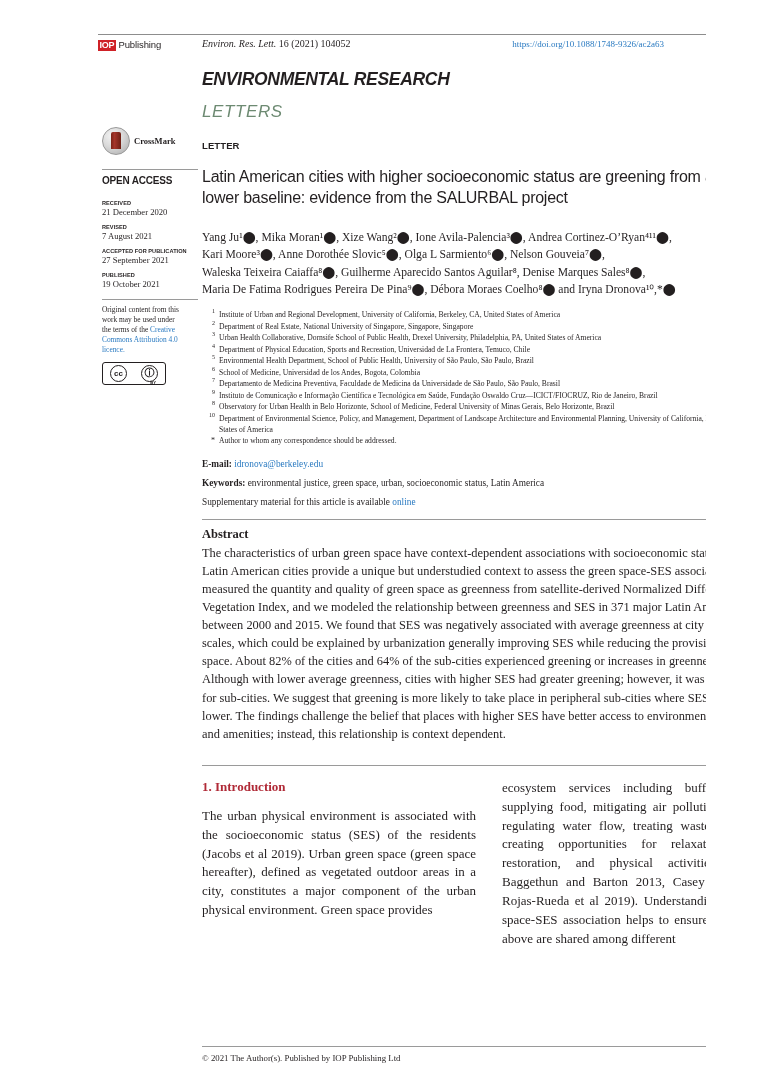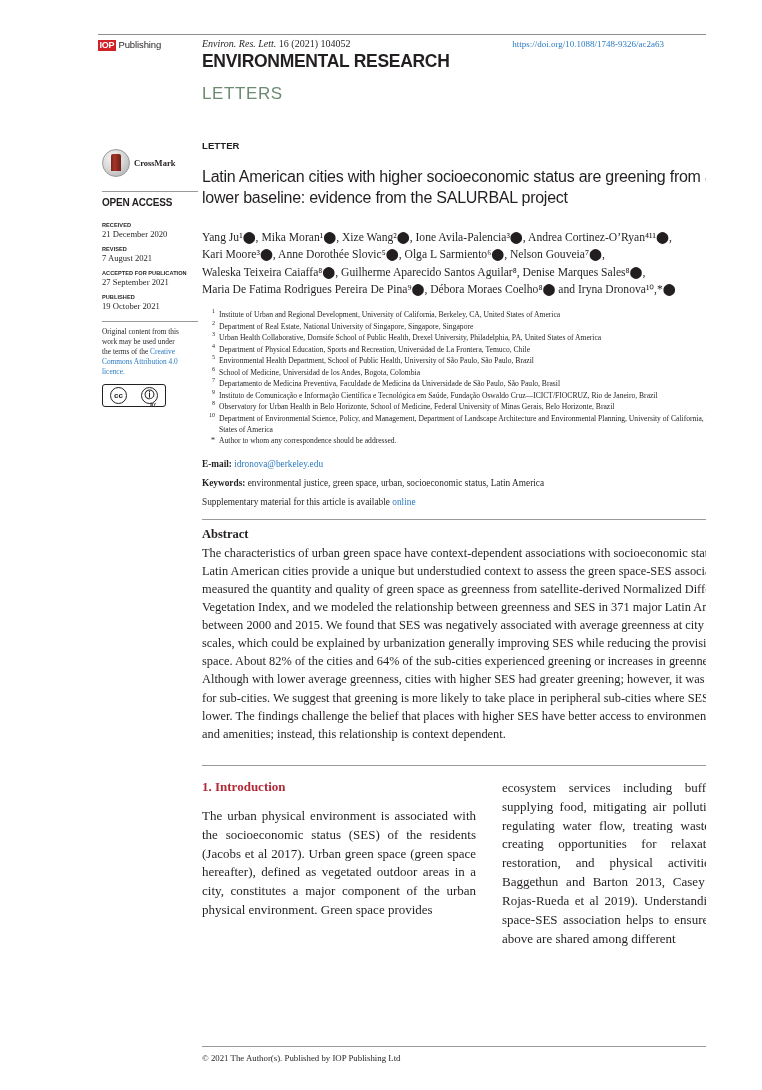--- a/index.html
+++ b/index.html
@@ -72,43 +72,44 @@
     font-size: 9px;
     color: #2a7ac1;
     text-decoration: none;
     white-space: nowrap;
   }
 
   
   .masthead {
     position: absolute;
     left: 146px;
-    top: 52px;
+    top: 70px;
     font-family: "Liberation Sans", sans-serif;
     line-height: 1.08;
+    font-style: italic;
   }
   .masthead .line1 {
     font-size: 17.5px;
     font-weight: bold;
     letter-spacing: -0.3px;
     color: #231f20;
   }
   .masthead .line2 {
     font-size: 17px;
     font-weight: normal;
     letter-spacing: 0.6px;
     color: #6d8a72;
     margin-top: 14px;
   }
 
   
   .sidebar {
     position: absolute;
     left: 46px;
-    top: 149px;
+    top: 127px;
     width: 96px;
   }
   .crossmark {
     display: flex;
     align-items: center;
     gap: 4px;
     margin-bottom: 14px;
   }
   .crossmark-badge {
     width: 26px;
@@ -491,21 +492,21 @@
 
     <div class="abstract-rule"></div>
     <div class="abstract-heading">Abstract</div>
     <p class="abstract-body">The characteristics of urban green space have context-dependent associations with socioeconomic status (SES). Latin American cities provide a unique but understudied context to assess the green space-SES associations. We measured the quantity and quality of green space as greenness from satellite-derived Normalized Difference Vegetation Index, and we modeled the relationship between greenness and SES in 371 major Latin American cities between 2000 and 2015. We found that SES was negatively associated with average greenness at city and sub-city scales, which could be explained by urbanization generally improving SES while reducing the provision of green space. About 82% of the cities and 64% of the sub-cities experienced greening or increases in greenness over time. Although with lower average greenness, cities with higher SES had greater greening; however, it was the opposite for sub-cities. We suggest that greening is more likely to take place in peripheral sub-cities where SES tends to be lower. The findings challenge the belief that places with higher SES have better access to environmental resources and amenities; instead, this relationship is context dependent.</p>
 
     <div class="section-rule"></div>
 
     <div class="columns">
       <div class="col">
         <h2 class="section-title">1. Introduction</h2>
-        <p class="body-text">The urban physical environment is associated with the socioeconomic status (SES) of the residents (Jacobs et al 2017). Urban green space (green space hereafter), defined as vegetated outdoor areas in a city, constitutes a major component of the urban physical environment. Green space provides</p>
+        <p class="body-text">The urban physical environment is associated with the socioeconomic status (SES) of the residents (Jacobs et al 2019). Urban green space (green space hereafter), defined as vegetated outdoor areas in a city, constitutes a major component of the urban physical environment. Green space provides</p>
       </div>
       <div class="col">
         <p class="body-text">ecosystem services including buffering noise, supplying food, mitigating air pollution and heat, regulating water flow, treating waste water, and creating opportunities for relaxation, mental restoration, and physical activities (Gómez-Baggethun and Barton 2013, Casey et al 2017, Rojas-Rueda et al 2019). Understanding the green space-SES association helps to ensure the benefits above are shared among different</p>
       </div>
     </div>
   </div>
 
   <div class="footer-rule"></div>
   <div class="footer-text">© 2021 The Author(s). Published by IOP Publishing Ltd</div>
 

